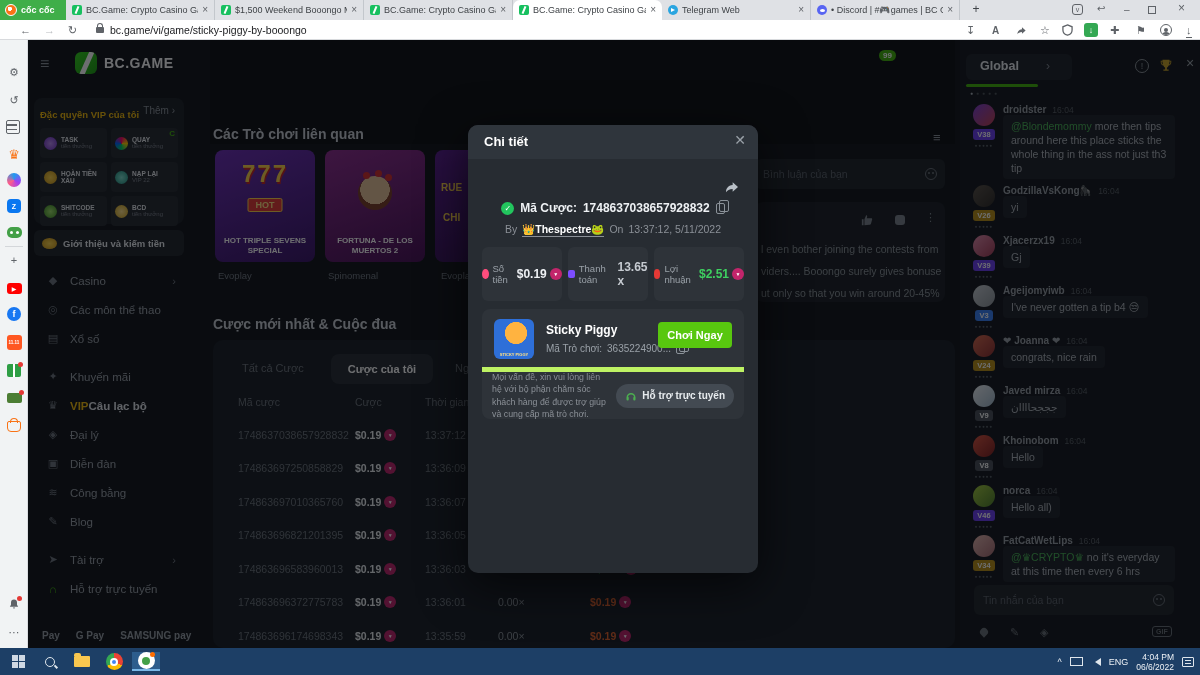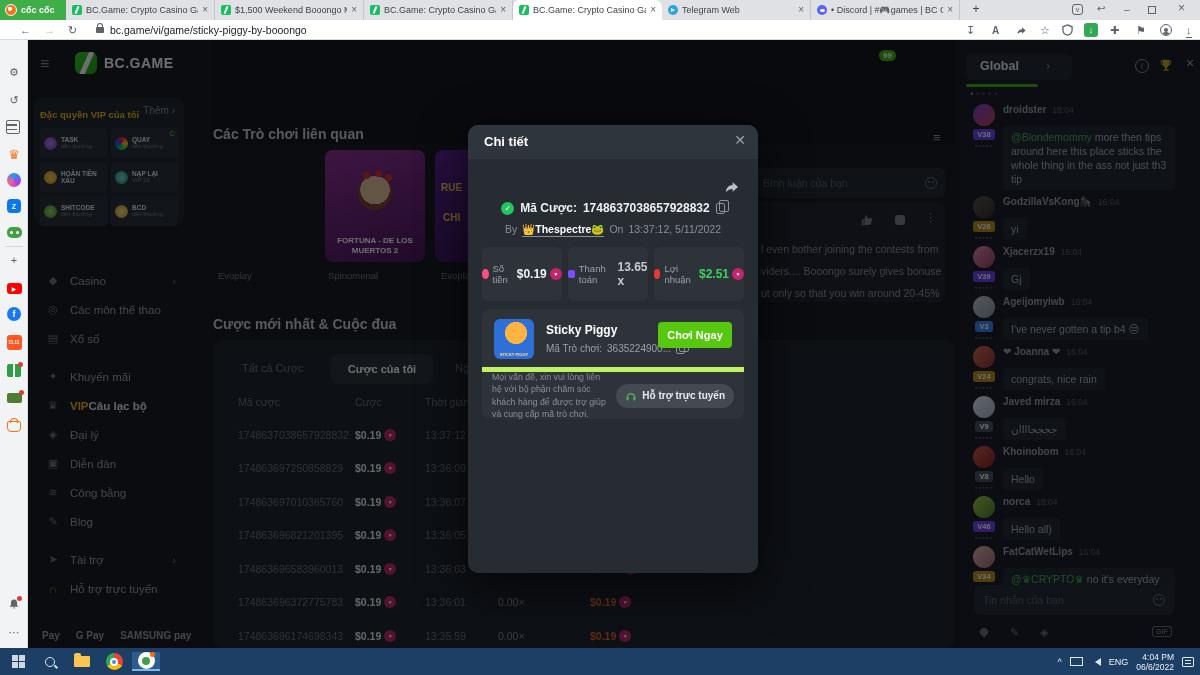--- a/index.html
+++ b/index.html
@@ -140,21 +140,21 @@
 .c-id,.c-time{color:#6c737b;overflow:hidden;white-space:nowrap}
 .c-bet{display:flex;align-items:center;gap:3px;color:#e7ebee;font-weight:700}
 .c-pay{color:#8b9299}
 .c-profit{display:flex;align-items:center;gap:3px;font-weight:700}
 .c-profit b:empty{display:none}
 .c-profit b:empty + .token{display:none}
 .token{width:12px;height:12px;border-radius:50%;background:#c2256b;display:inline-flex;align-items:center;justify-content:center;flex:0 0 12px}
 .token::after{content:"▼";color:#fff;font-size:5px}
 
 
-.cmt-input{position:absolute;left:727px;top:128px;width:190px;height:30px;background:#1f242a;border-radius:6px;display:flex;align-items:center;padding:0 8px;gap:6px}
+.cmt-input{position:absolute;left:727px;top:119px;width:190px;height:30px;background:#1f242a;border-radius:6px;display:flex;align-items:center;padding:0 8px;gap:6px}
 .cmt-input input{flex:1;background:transparent;border:none;outline:none;color:#aab1b8;font-size:10.5px;min-width:0}
 .cmt-input input::placeholder{color:#5b6269}
 .smiley{width:12px;height:12px;border:1.5px solid #6a7077;border-radius:50%;position:relative;flex:0 0 12px}
 .smiley::after{content:'';position:absolute;left:2px;top:3px;width:2px;height:2px;background:#6a7077;border-radius:50%;box-shadow:4px 0 0 #6a7077}
 .cmt-card{position:absolute;left:727px;top:162px;width:190px;height:100px;background:#1d2126;border-radius:8px}
 .cmt-lines{position:absolute;left:6px;top:36px;width:180px;color:#8b9298;font-size:10.5px;line-height:22px;white-space:nowrap;overflow:hidden}
 
 
 .chat{position:absolute;left:932px;top:0;width:240px;height:608px;background:#171a1f}
 .chat-pill{position:absolute;left:6px;top:14px;width:106px;height:26px;background:#21252b;border-radius:6px}
@@ -166,21 +166,21 @@
 .dots b{color:#aab1b8}.dots span{color:#4a5157}
 .msgs{position:absolute;left:12px;top:64px;width:218px;display:flex;flex-direction:column;gap:6px}
 .msg{display:flex;gap:7px}
 .msg-left{flex:0 0 24px;display:flex;flex-direction:column;align-items:center;gap:3px}
 .av{width:22px;height:22px;border-radius:50%}
 .vbadge{color:#fff;font-size:7.5px;font-weight:700;border-radius:3px;padding:1px 4px;line-height:9px}
 .pips{font-size:4.5px;letter-spacing:1px;color:#565d65}
 .mhead{display:flex;align-items:baseline;gap:6px}
 .mname{color:#9aa0a7;font-weight:700;font-size:10px}
 .mtime{color:#595f66;font-size:8.5px}
-.bubble{margin-top:11px;background:#21252b;border-radius:4px;padding:4px 8px;color:#aeb4bb;font-size:10.5px;line-height:14px;width:fit-content;max-width:172px}
+.bubble{margin-top:0;background:#21252b;border-radius:4px;padding:4px 8px;color:#aeb4bb;font-size:10.5px;line-height:14px;width:fit-content;max-width:172px}
 .mention{color:#49b356}
 .mention:not(:empty){margin-right:3px}
 .chat-input{position:absolute;left:14px;top:545px;width:200px;height:30px;background:#22262c;border-radius:6px;display:flex;align-items:center;gap:6px;padding:0 9px}
 .chat-input input{flex:1;background:transparent;border:none;outline:none;color:#aab1b8;font-size:10.5px;min-width:0}
 .chat-input input::placeholder{color:#5b6269}
 .cfoot{position:absolute;left:0;top:584px;width:240px;height:24px}
 .drop{position:absolute;left:20px;top:4px;width:8px;height:8px;background:#6a7077;border-radius:50% 50% 50% 0;transform:rotate(-45deg)}
 .cf-ic{position:absolute;color:#6a7077;font-size:11px}
 .gif{position:absolute;left:192px;top:2px;border:1.5px solid #6a7077;border-radius:3px;padding:1px 3px;font-size:7px;font-weight:700;color:#6a7077}
 
@@ -440,20 +440,24 @@
       </div>
         <div class="tile">
         <span class="tile-ic"></span>
         <div>
             <b>BCD</b>
             <i>tiền thưởng</i>
           </div>
       </div>
       </div>
   </div>
+  <div class="ref-banner">
+    <span class="ref-ic"></span>
+    <span>Giới thiệu và kiếm tiền</span>
+  </div>
   <div class="menu">
 
   <div class="menu-item">
       <span class="mi-ic">◆</span>
       <span style="display:flex">
           <span class="mi-gold"></span>
           <span class="mi-label">Casino</span>
         </span>
       <span class="mi-chev">›</span>
     </div>
@@ -542,20 +546,25 @@
 
   <span>Pay</span>
       <span>G Pay</span>
       <span>SAMSUNG pay</span>
     </div>
 
   
   <div class="main-dark"></div>
   <span class="h-title" style="left:185px;top:86px">Các Trò chơi liên quan</span>
 
+  <div class="gcard gcard1">
+    <span class="g777">777</span>
+    <span class="ghot">HOT</span>
+    <span class="gtitle">HOT TRIPLE SEVENS SPECIAL</span>
+  </div>
   <div class="gcard gcard2">
     <span class="gface"></span>
     <span class="gtitle">FORTUNA - DE LOS MUERTOS 2</span>
   </div>
   <div class="gcard gcard3">
     <span class="c3t" style="left:6px;top:32px">RUE</span>
     <span class="c3t" style="left:8px;top:62px">CHI</span>
   </div>
   <span class="provider" style="left:190px">Evoplay</span>
   <span class="provider" style="left:300px">Spinomenal</span>

